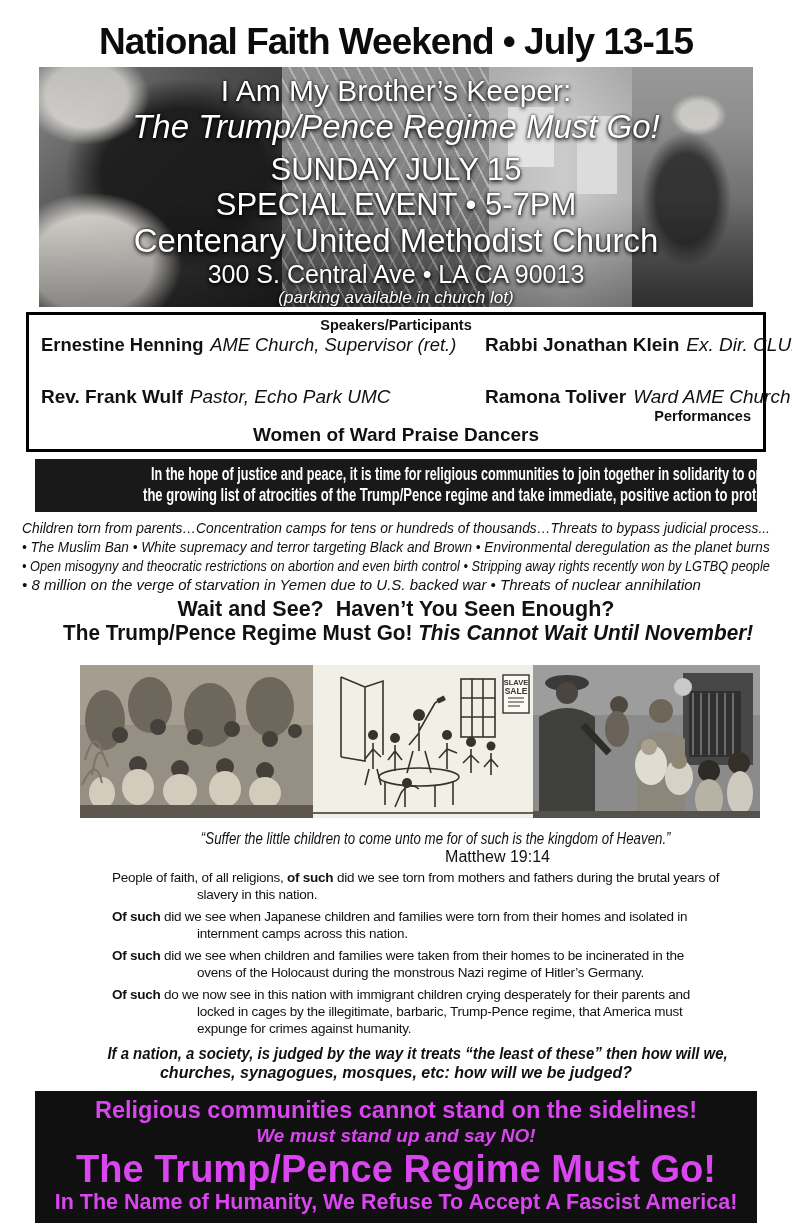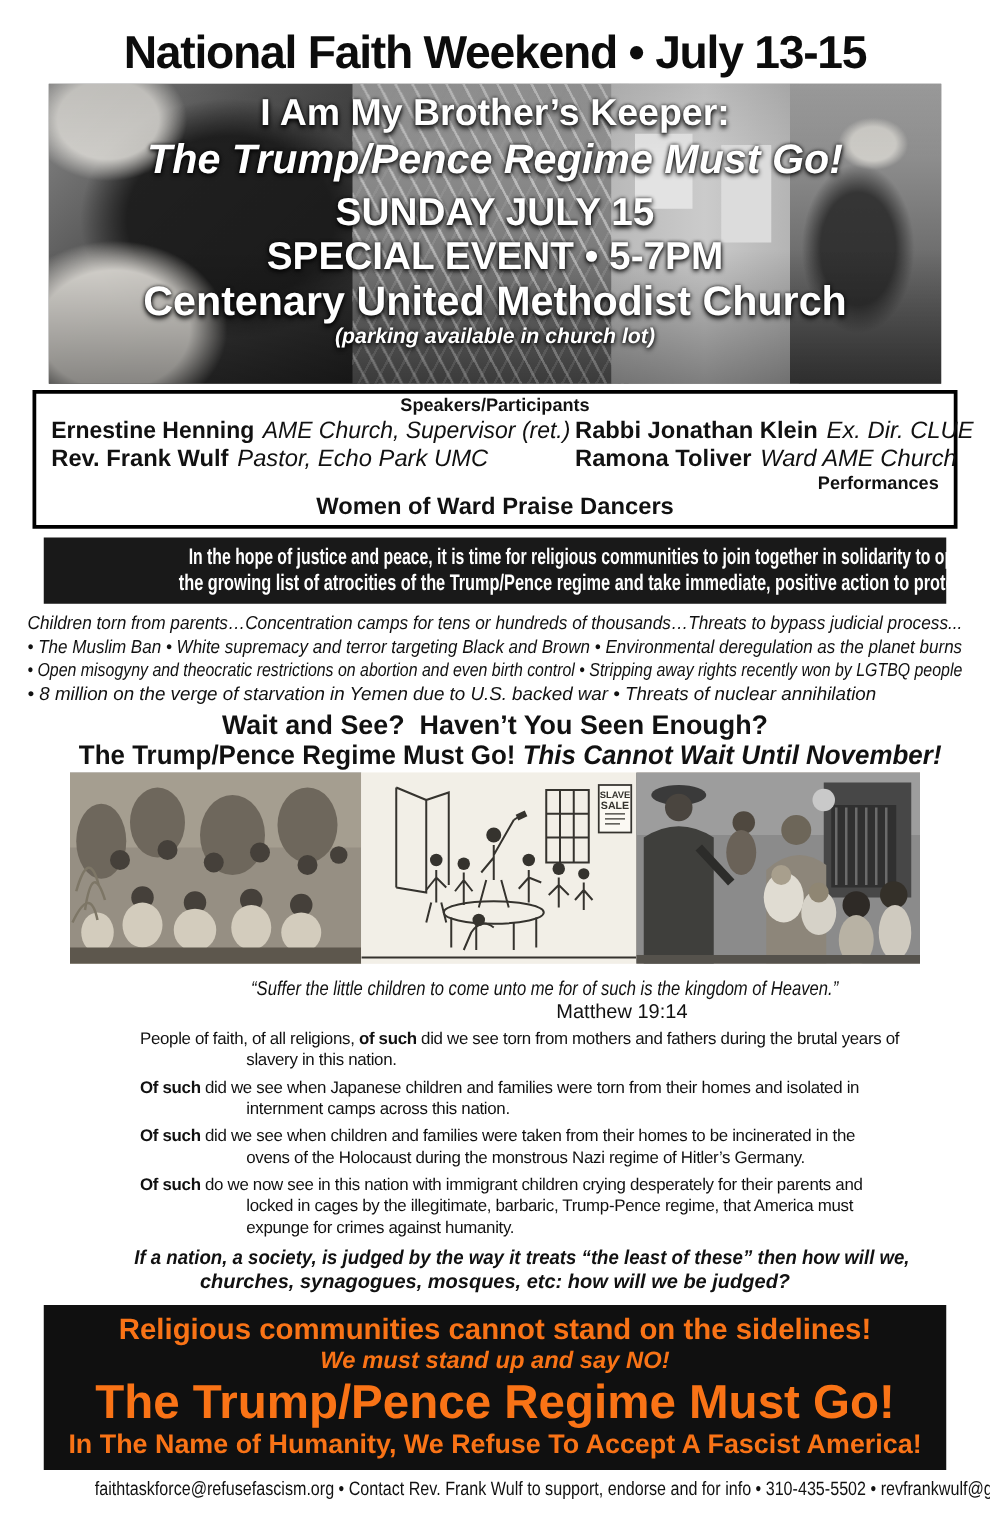--- a/index.html
+++ b/index.html
@@ -54,36 +54,36 @@
     background:
       radial-gradient(60px 90px at 45% 55%, rgba(40,40,40,.85) 0 50%, rgba(0,0,0,0) 75%),
       radial-gradient(40px 30px at 55% 20%, rgba(220,218,212,.8) 0 45%, rgba(0,0,0,0) 70%),
       linear-gradient(180deg,#a5a5a5 0%,#6b6b6b 60%,#4a4a4a 100%);
   }
   .banner .shade{position:absolute;inset:0;background:linear-gradient(rgba(0,0,0,.08) 0%,rgba(0,0,0,0) 25%,rgba(0,0,0,0) 55%,rgba(0,0,0,.38) 100%);}
   .banner-text{
     position:absolute;inset:0;display:flex;flex-direction:column;align-items:stretch;
     color:#fff;text-shadow:0 2px 4px rgba(0,0,0,.95),0 0 3px rgba(0,0,0,.8);
   }
-  .bl{font-weight:700;}
+  .bl{font-weight:400;}
   .bl1{margin-top:8px;font-size:30px;line-height:32px;}
   .bl2{margin-top:2px;font-size:33px;line-height:35px;font-style:italic;}
   .bl3{margin-top:9px;font-size:31px;line-height:33px;}
   .bl4{margin-top:2px;font-size:31px;line-height:33px;}
   .bl5{margin-top:2px;font-size:33px;line-height:35px;}
   .bl6{margin-top:3px;font-size:25px;line-height:26px;}
   .bl7{margin-top:2px;font-size:17px;line-height:18px;font-style:italic;}
 
   
   .speakers{
     width:710px;margin:5px auto 0 auto;border:3px solid #000;
     padding:2px 12px 4px 12px;
   }
   .spk-head{font-size:14.5px;line-height:16px;font-weight:700;text-align:center;}
-  .spk-grid{display:grid;grid-template-columns:415px 1fr;column-gap:4px;row-gap:0;}
+  .spk-grid{display:grid;grid-template-columns:415px 1fr;column-gap:4px;row-gap:0;gap:29px;}
   .spk-entry{font-size:19px;line-height:23px;}
   .spk-entry .nm{font-weight:700;margin-right:7px;}
   .spk-entry .rl{font-style:italic;}
   .perf-head{font-size:14.5px;line-height:16px;font-weight:700;text-align:right;}
   .perf{font-size:19px;line-height:21px;font-weight:700;text-align:center;}
 
   
   .call-banner{
     width:698px;margin:7px auto 0 auto;background:#191919;color:#fff;
     padding:5px 12px 6px 12px;font-weight:700;
@@ -93,21 +93,21 @@
   
   .atrocities{width:748px;margin:6px auto 0 auto;font-style:italic;}
   .atrocities .fit{font-size:15px;line-height:19px;}
 
   
   .urgency{width:690px;margin:3px auto 0 auto;font-weight:700;}
   .urgency .fit{font-size:21.5px;line-height:24px;}
   .urgency .it{font-style:italic;}
 
   
-  .photo-row{width:727px;margin:2px auto 0 auto;display:flex;justify-content:center;}
+  .photo-row{width:727px;margin:20px auto 0 auto;display:flex;justify-content:flex-end;}
   .ph{height:153px;overflow:hidden;position:relative;background:#8f8a80;}
   .ph svg{display:block;}
   .ph1{width:233px;}
   .ph2{width:220px;background:#f2efe7;}
   .ph3{width:227px;}
 
   
   .quote{width:470px;margin:12px auto 0 auto;font-style:italic;}
   .quote .fit{font-size:16px;line-height:18px;}
   .attribution{font-size:16px;line-height:17px;text-align:right;padding-right:242px;}
@@ -116,21 +116,21 @@
   .paras{margin:4px 0 0 112px;width:610px;font-size:13.5px;line-height:17px;letter-spacing:-0.25px;}
   .paras p{margin:0 0 5px 0;padding-left:85px;text-indent:-85px;}
   .paras b{font-weight:700;}
 
   
   .judged{width:620px;margin:7px auto 0 auto;font-weight:700;font-style:italic;}
   .judged .fit{font-size:16px;line-height:19px;}
 
   
   .footer-box{
-    width:722px;margin:9px auto 0 auto;background:#101010;color:#f97316;
+    width:722px;margin:9px auto 0 auto;background:#101010;color:#d946ef;
     padding:6px 0 8px 0;font-weight:700;
   }
   .fb1{font-size:23.5px;line-height:26px;}
   .fb2{font-size:19px;line-height:26px;font-style:italic;}
   .fb3{font-size:38px;line-height:41px;}
   .fb4{font-size:21.5px;line-height:25px;}
 
   
   .contact{margin:6px auto 0 auto;width:770px;}
   .contact .fit{font-size:15.5px;line-height:19px;}
@@ -145,20 +145,21 @@
   <div class="seg seg-fence"></div>
   <div class="seg seg-wall"></div>
   <div class="seg seg-right"></div>
   <div class="shade"></div>
   <div class="banner-text">
     <span class="bl bl1 fit fit-c">I Am My Brother’s Keeper:</span>
     <span class="bl bl2 fit fit-c">The Trump/Pence Regime Must Go!</span>
     <span class="bl bl3 fit fit-c">SUNDAY JULY 15</span>
     <span class="bl bl4 fit fit-c">SPECIAL EVENT • 5-7PM</span>
     <span class="bl bl5 fit fit-c">Centenary United Methodist Church</span>
+    <span class="bl bl6 fit fit-c">300 S. Central Ave • LA CA 90013</span>
     <span class="bl bl7 fit fit-c">(parking available in church lot)</span>
   </div>
 </div>
 
 <div class="speakers">
   <div class="spk-head fit fit-c">Speakers/Participants</div>
   <div class="spk-grid">
     <div class="spk-entry fit fit-l" style="transform: scaleX(0.967366);"><span class="nm">Ernestine Henning</span><span class="rl">AME Church, Supervisor (ret.)</span></div>
     <div class="spk-entry fit fit-l"><span class="nm">Rabbi Jonathan Klein</span><span class="rl">Ex. Dir. CLUE</span></div>
     <div class="spk-entry fit fit-l"><span class="nm">Rev. Frank Wulf</span><span class="rl">Pastor, Echo Park UMC</span></div>

